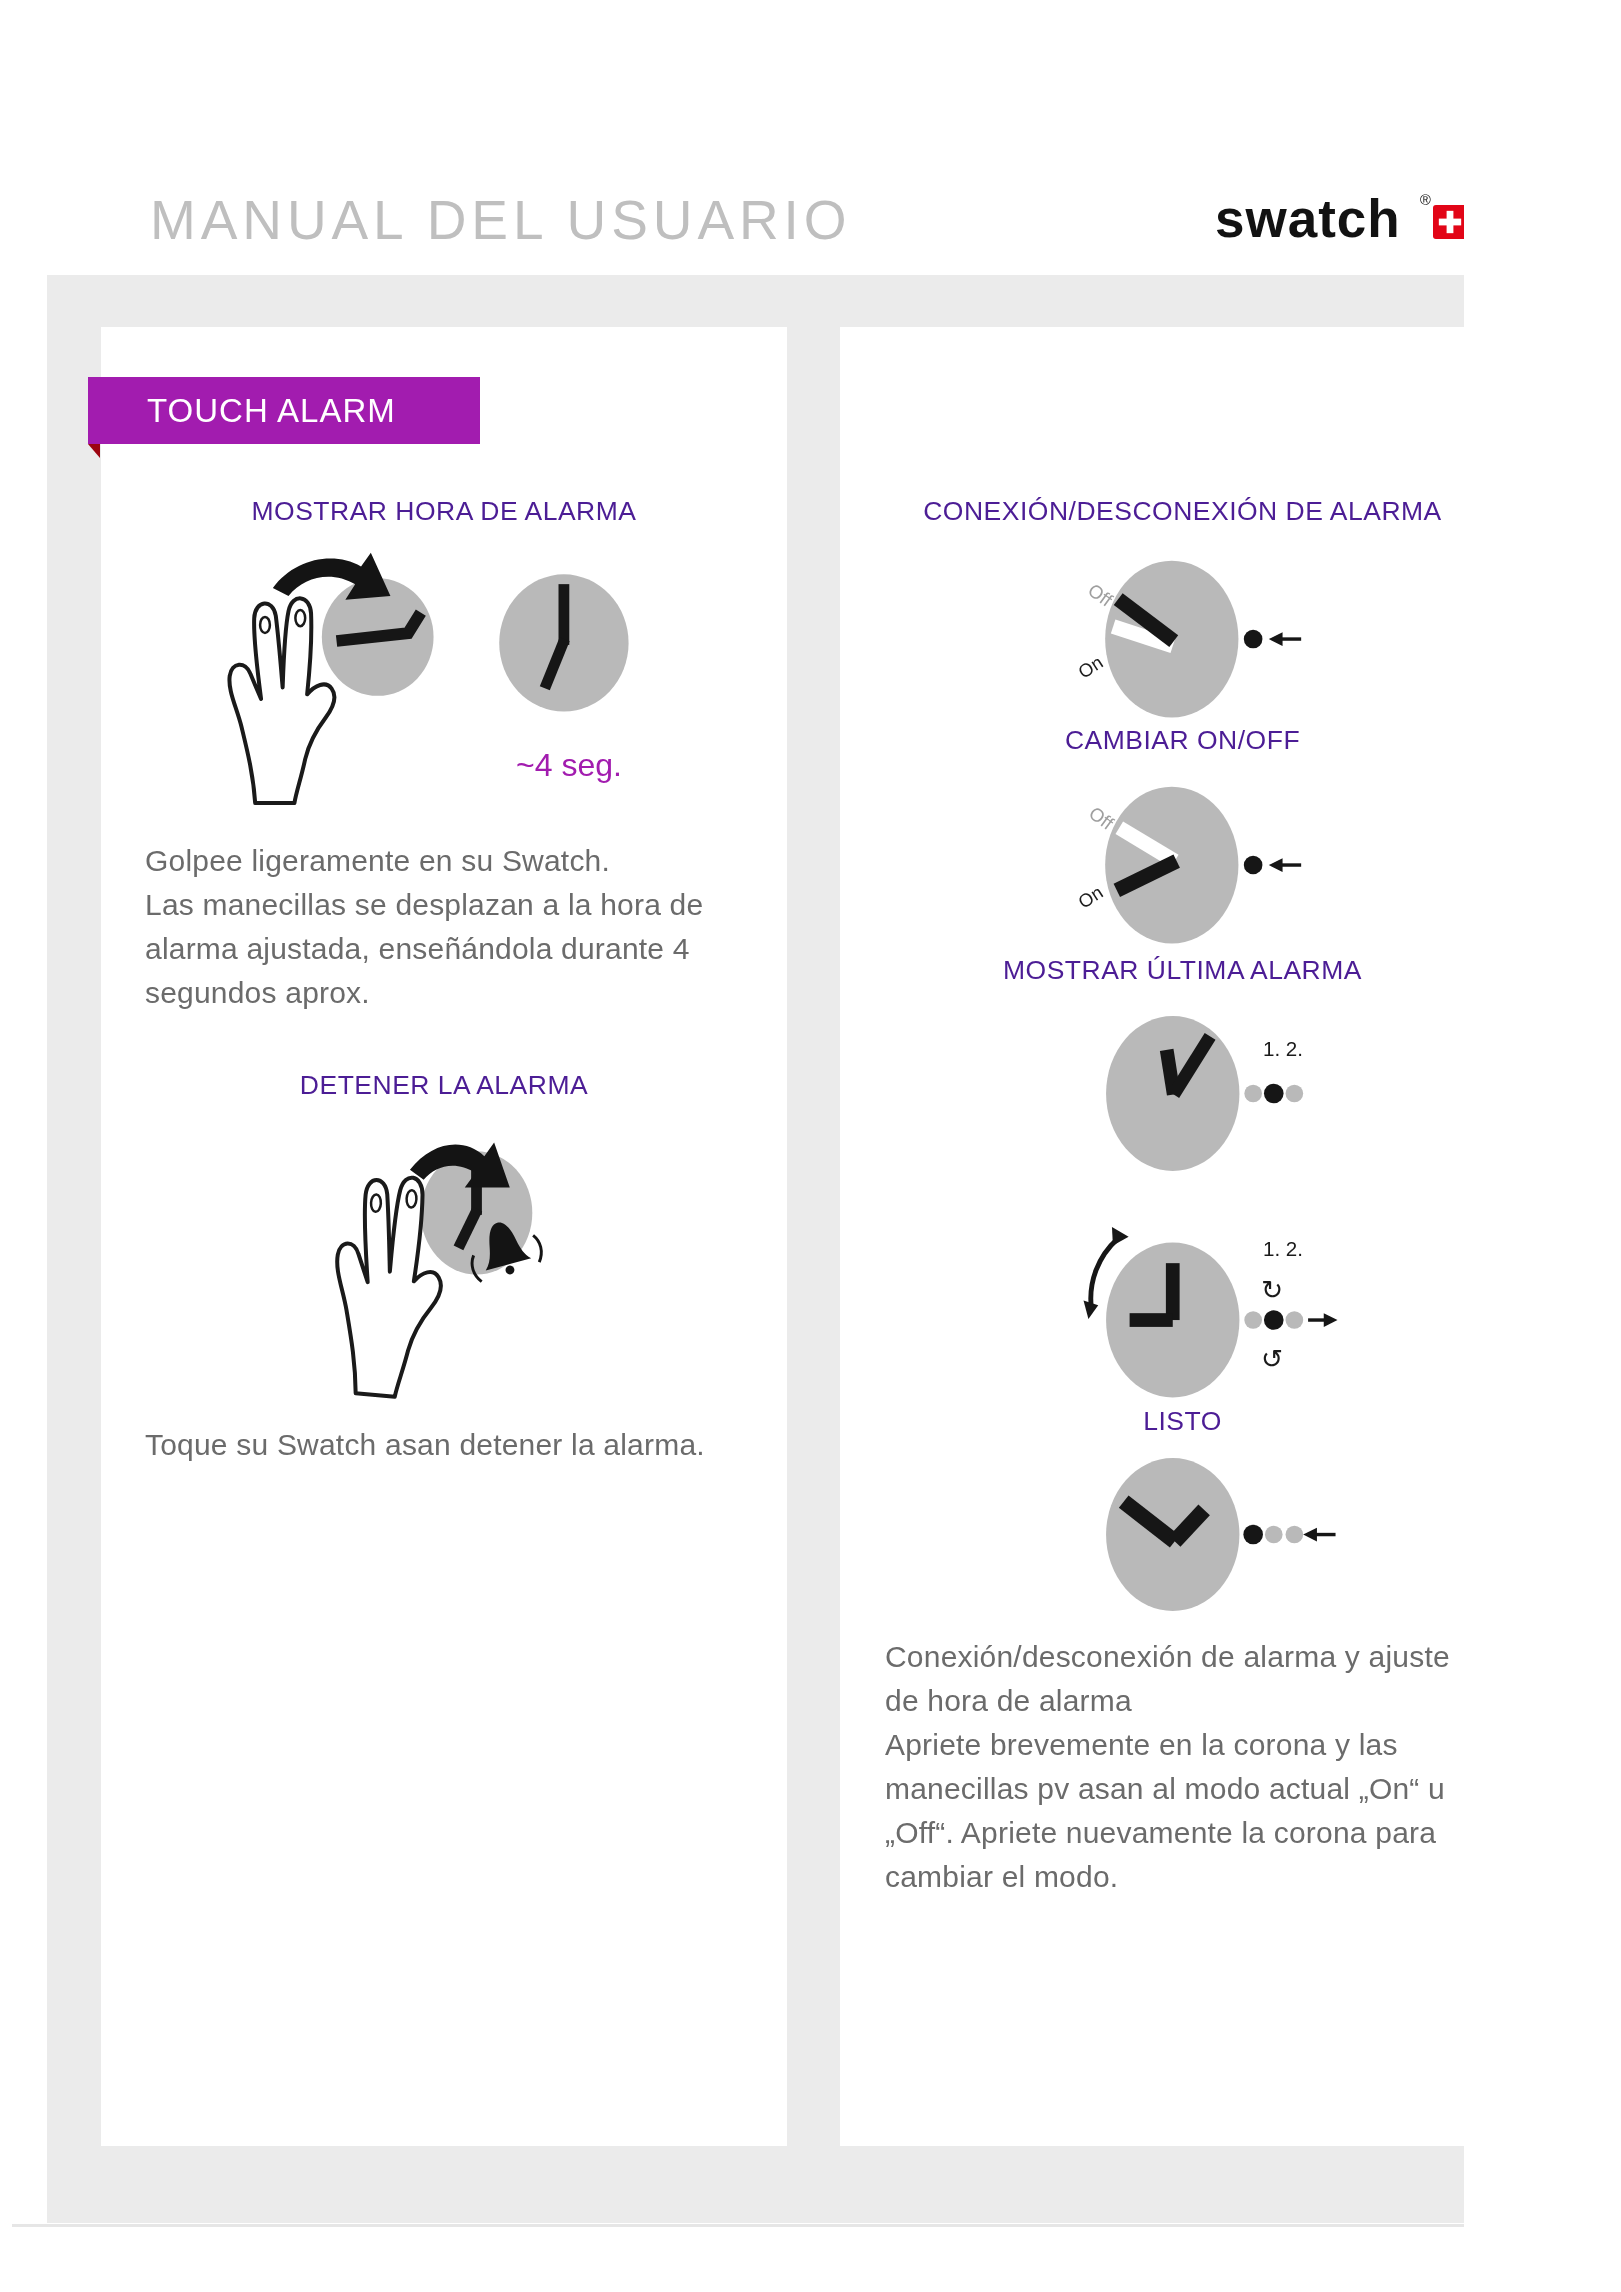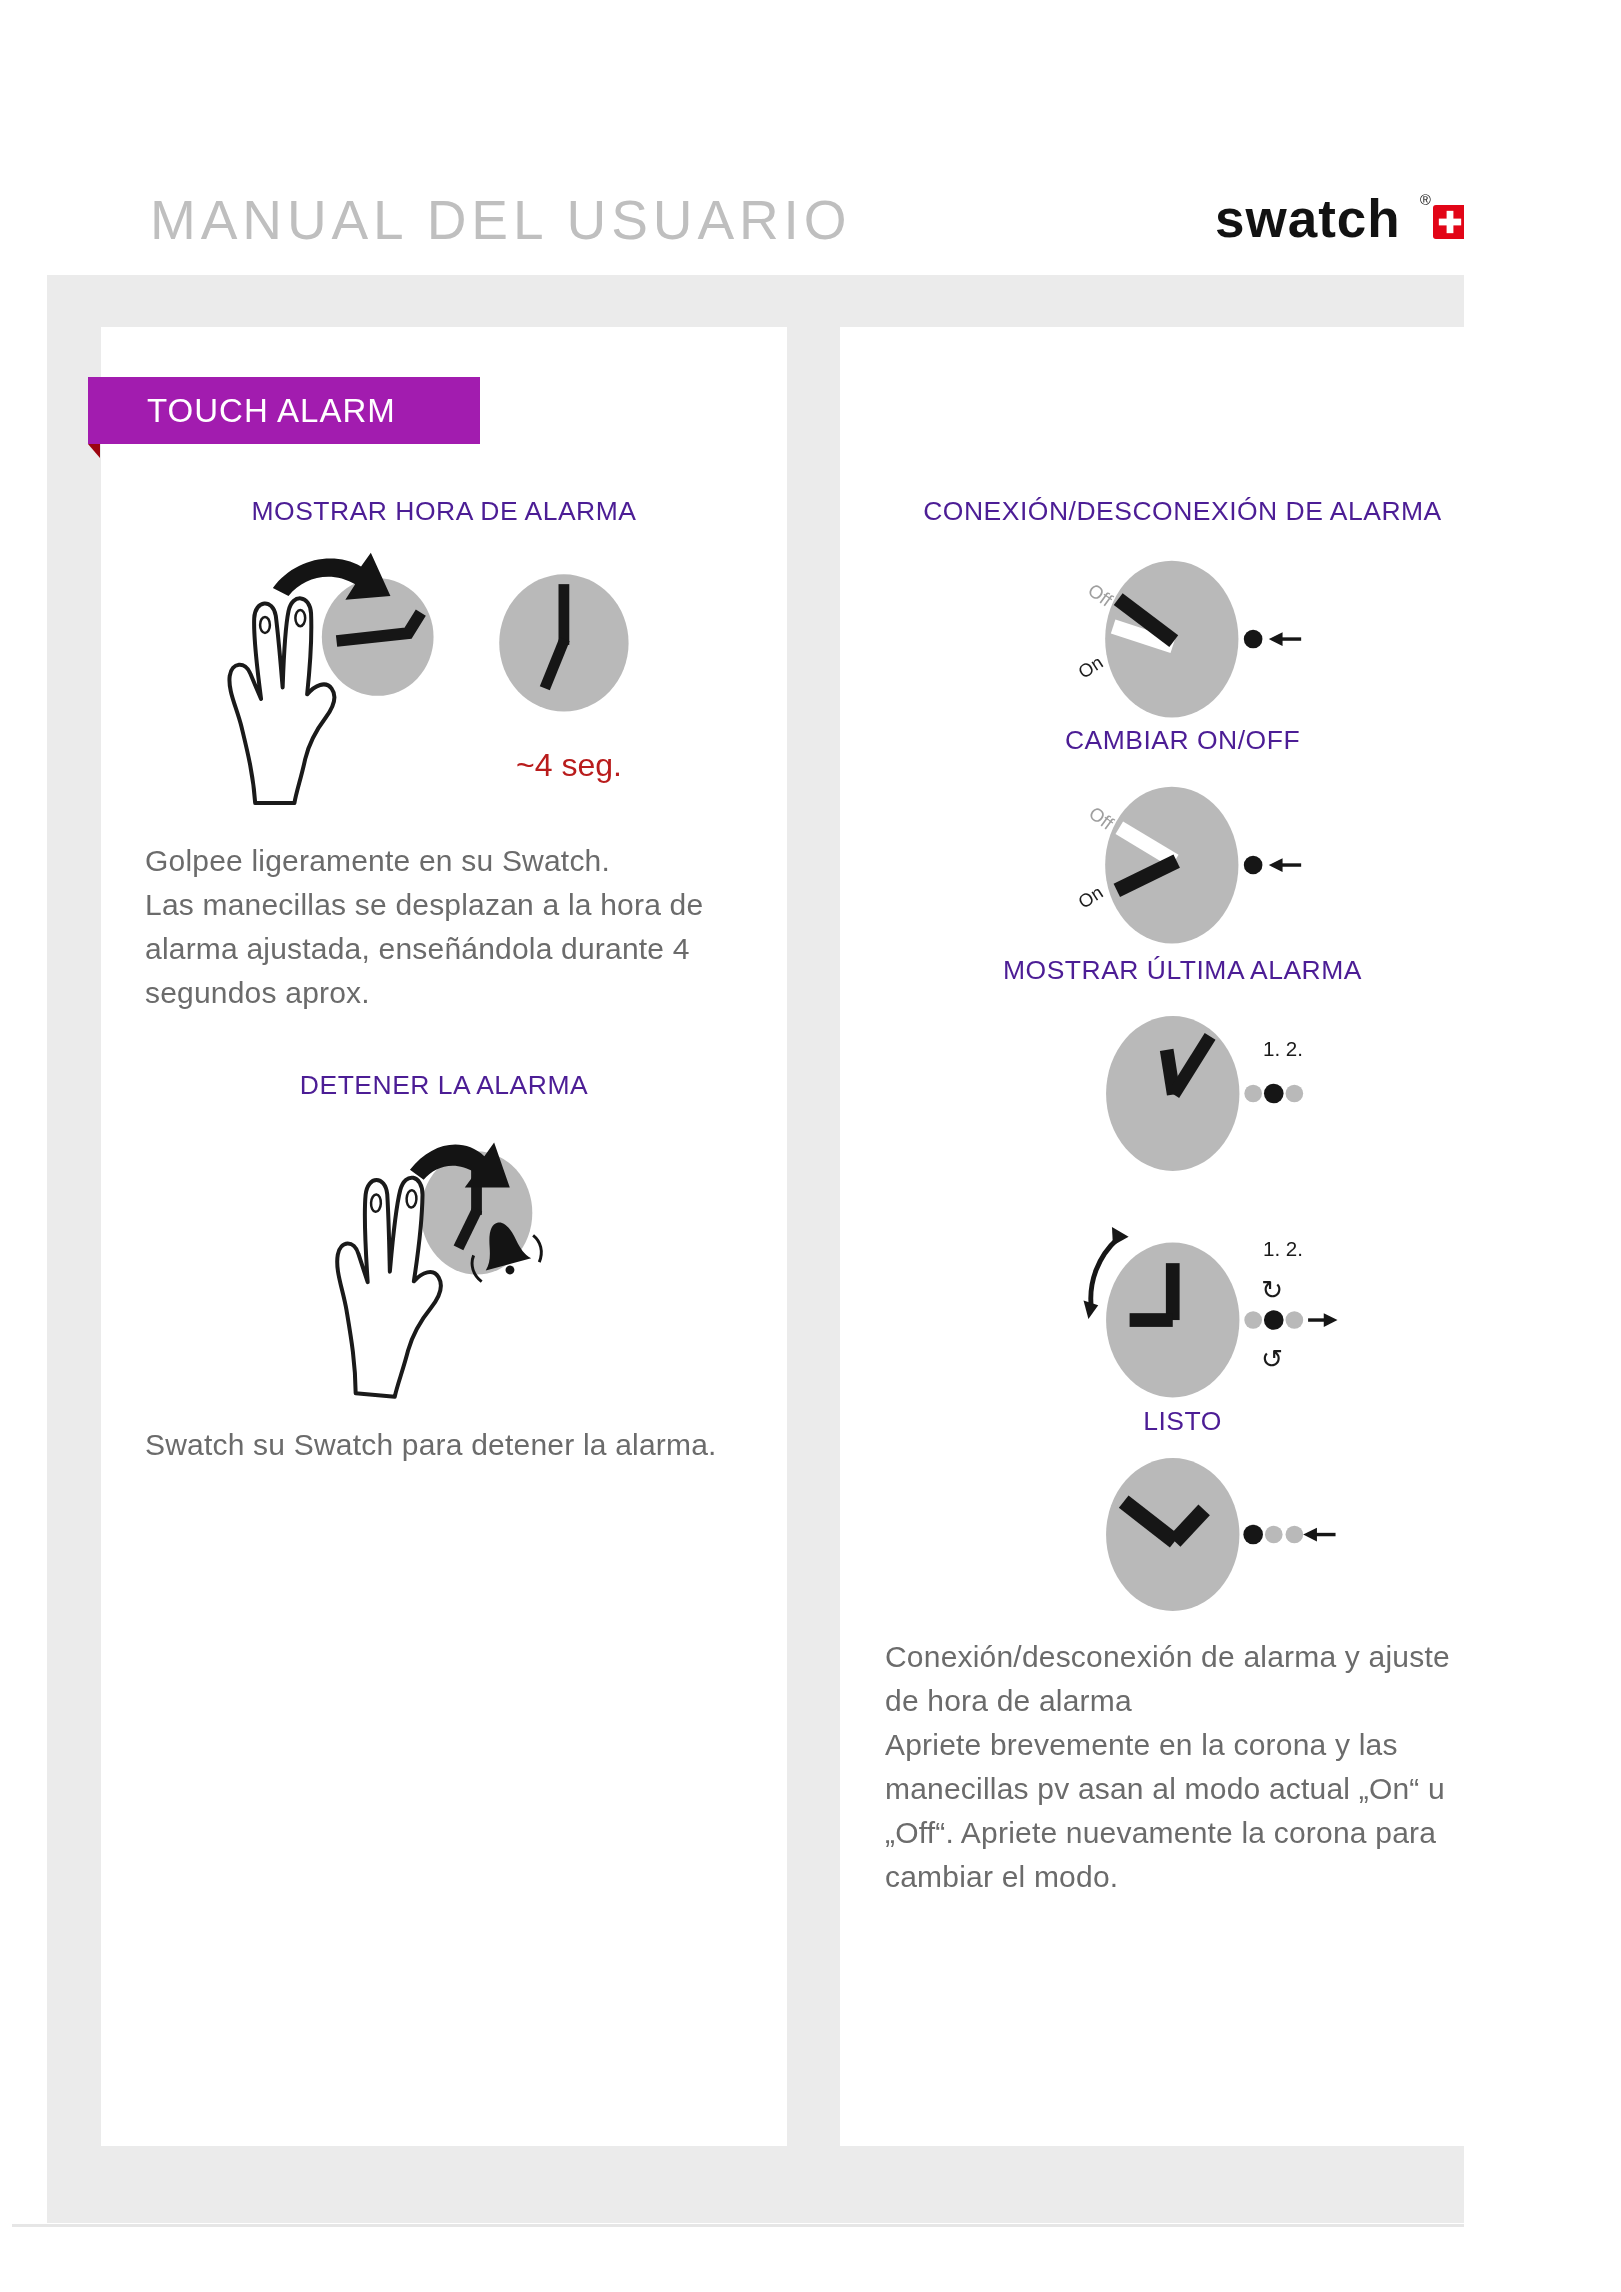--- a/index.html
+++ b/index.html
@@ -22,21 +22,21 @@
   
   .ribbon{left:88px;top:377px;width:392px;height:67px;background:#a21caf;}
   .ribbon span{display:block;line-height:67px;padding-left:59px;font-size:33px;color:#fff;letter-spacing:1px;}
   .ribbon-fold{left:88px;top:444px;width:0;height:0;border-top:14.7px solid #9c0410;border-left:12.7px solid transparent;}
 
   
   .h{font-size:26.5px;color:#4c1d95;letter-spacing:0.5px;text-align:center;font-weight:400;white-space:nowrap;}
   .hl{left:101px;width:686px;}
   .hr{left:840px;width:685px;}
   .body-text{font-size:30px;line-height:44px;color:#6b6b6b;white-space:pre-line;letter-spacing:0.2px;}
-  .caption{left:466px;top:747px;width:206px;text-align:center;font-size:32px;color:#b91c1c;}
+  .caption{left:466px;top:747px;width:206px;text-align:center;font-size:32px;color:#a21caf;}
   .footer{left:1304px;top:2159px;width:225px;text-align:right;font-size:32px;color:#1f1f1f;letter-spacing:2px;}
 
   .h-l1{top:496px;} .h-l2{top:1070px;}
   .p-l1{left:145px;top:839px;width:617px;}
   .p-l2{left:145px;top:1423px;width:617px;}
   .h-r1{top:496px;} .h-r2{top:725px;} .h-r3{top:955px;} .h-r4{top:1179px;} .h-r5{top:1406px;}
   .p-r{left:885px;top:1635px;width:632px;}
 
   .svg-illo1{left:167px;top:537px;}
   .svg-illo2{left:294px;top:1117px;}
@@ -106,21 +106,21 @@
     </g>
     <path d="M118,54 C140,26 172,20 194,40 L204,26 L220,72 L174,72 L185,57 C164,44 144,50 132,64 Z" fill="#141414"></path>
     <g transform="translate(215,137) rotate(-15)">
       <path d="M-24,14 L24,14 C18,8 16,2 14,-8 C11,-24 6,-30 0,-30 C-6,-30 -11,-24 -14,-8 C-16,2 -18,8 -24,14 Z" fill="#141414"></path>
       <circle cx="0" cy="20" r="4.5" fill="#141414"></circle>
       <path d="M-31,24 C-38,15 -38,4 -32,-4" stroke="#141414" stroke-width="3" fill="none"></path>
       <path d="M31,20 C38,11 38,0 32,-8" stroke="#141414" stroke-width="3" fill="none"></path>
     </g>
   </svg>
 
-  <div class="abs body-text p-l2">Swatch su Swatch para detener la alarma.</div>
+  <div class="abs body-text p-l2">Toque su Swatch asan detener la alarma.</div>
 
   <div class="abs h hr h-r1">CONEXIÓN/DESCONEXIÓN DE ALARMA</div>
   <svg class="abs svg-w1" width="304" height="196" viewBox="0 0 310 200">
     <ellipse cx="115" cy="97" rx="68" ry="80" fill="#b9b9b9"></ellipse>
     <text transform="translate(28,50) rotate(36)" font-size="19" fill="#9f9f9f">Off</text>
     <text transform="translate(25,138) rotate(-33)" font-size="19" fill="#1c1c1c">On</text>
     <rect x="-64" y="-7.5" width="64" height="15" transform="translate(116,104) rotate(18)" fill="#ffffff"></rect>
     <rect x="-71" y="-7.5" width="71" height="15" transform="translate(117,99) rotate(37)" fill="#161616"></rect>
     <circle cx="198" cy="97" r="9.5" fill="#161616"></circle>
     <line x1="247" y1="97" x2="224" y2="97" stroke="#161616" stroke-width="3.5"></line>

